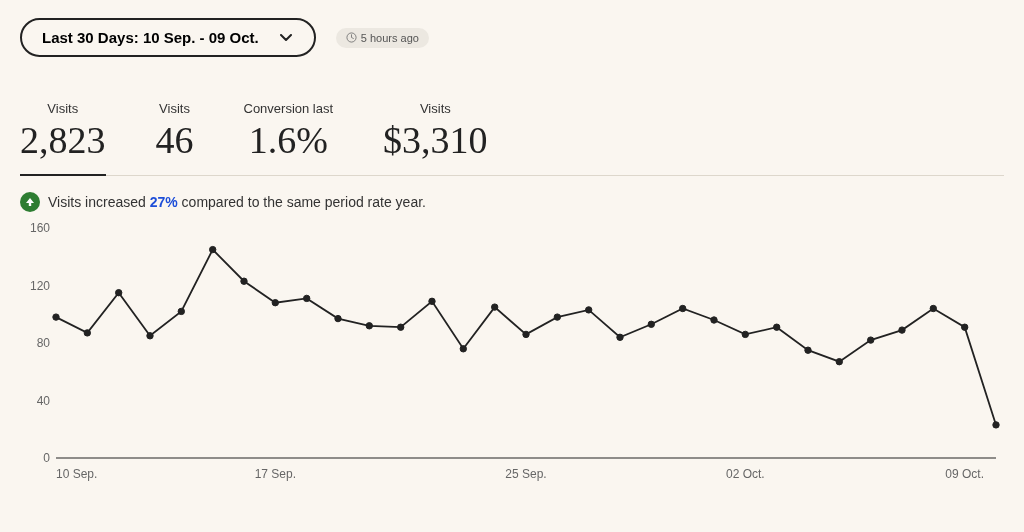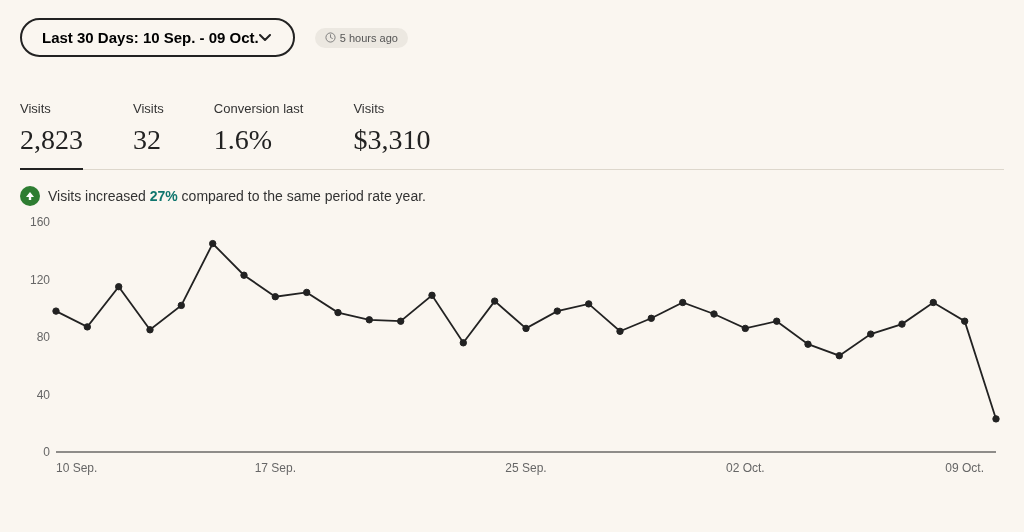--- a/index.html
+++ b/index.html
@@ -22,21 +22,21 @@
   }
   .range-btn {
     border: 2px solid #222;
     border-radius: 28px;
     padding: 10px 22px 10px 20px;
     font-size: 15px;
     font-weight: 600;
     background: transparent;
     display: inline-flex;
     align-items: center;
-    gap: 0;
+    gap: 21px;
     cursor: pointer;
     line-height: 1;
   }
   .range-btn .caret {
     display: inline-block;
   }
   .range-btn .caret svg { display:block; }
   .time-pill {
     background: #ece8e1;
     border-radius: 14px;
@@ -52,35 +52,36 @@
   .metrics {
     margin-top: 44px;
     display: flex;
     gap: 50px;
     border-bottom: 1px solid #ddd7cc;
     padding-bottom: 0;
   }
   .metric {
     display: flex;
     flex-direction: column;
-    gap: 8px;
+    gap: 2px;
     padding-bottom: 12px;
     cursor: pointer;
+    text-align: center;
   }
   .metric.active {
     border-bottom: 2px solid #222;
     margin-bottom: -1px;
   }
   .metric-label {
     font-size: 13px;
     color: #333;
   }
   .metric-value {
     font-family: Georgia, "Times New Roman", serif;
-    font-size: 28px;
+    font-size: 38px;
     font-weight: 400;
     color: #222;
   }
 
   .insight {
     margin-top: 16px;
     display: flex;
     align-items: center;
     gap: 8px;
     font-size: 14px;
@@ -90,21 +91,21 @@
     width: 20px;
     height: 20px;
     border-radius: 50%;
     background: #2e7d32;
     display: inline-flex;
     align-items: center;
     justify-content: center;
   }
   .insight .up-badge svg { display:block; }
   .insight .pct {
-    color: #0f766e;
+    color: #1d4ed8;
     font-weight: 600;
   }
 
   .chart-area {
     margin-top: 6px;
     position: relative;
     width: 984px;
     height: 270px;
   }
   .chart-area svg {
@@ -157,21 +158,21 @@
     </span>
   </div>
 
   <div class="metrics" id="metrics-row">
       <div class="metric active">
         <div class="metric-label">Visits</div>
         <div class="metric-value">2,823</div>
       </div>
       <div class="metric">
         <div class="metric-label">Visits</div>
-        <div class="metric-value">32</div>
+        <div class="metric-value">46</div>
       </div>
       <div class="metric">
         <div class="metric-label">Conversion last</div>
         <div class="metric-value">1.6%</div>
       </div>
       <div class="metric">
         <div class="metric-label">Visits</div>
         <div class="metric-value">$3,310</div>
       </div>
     </div>

